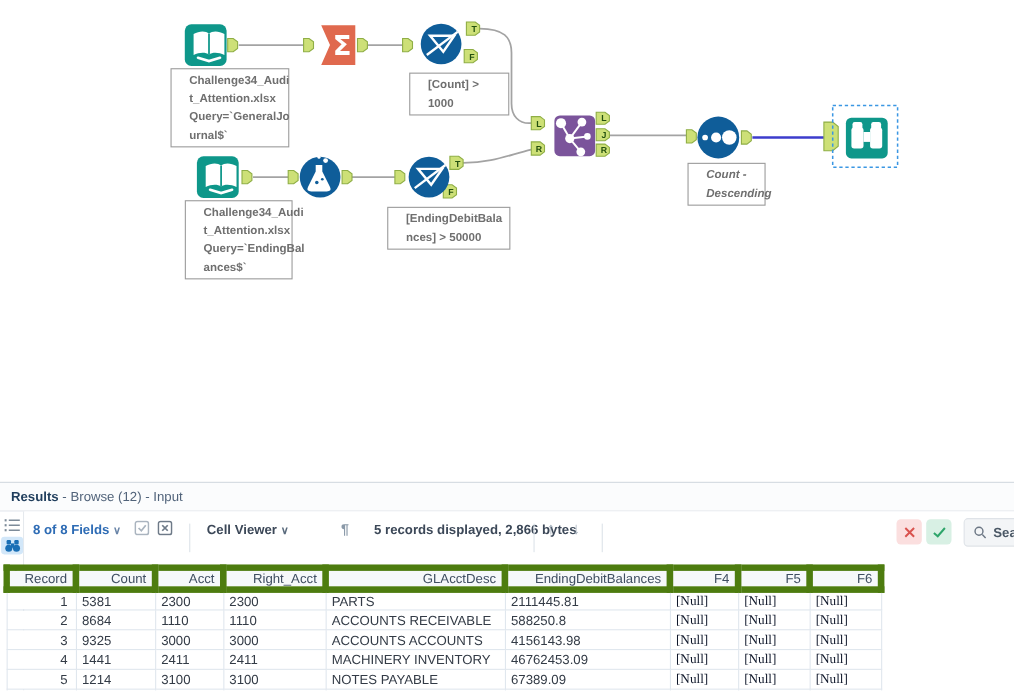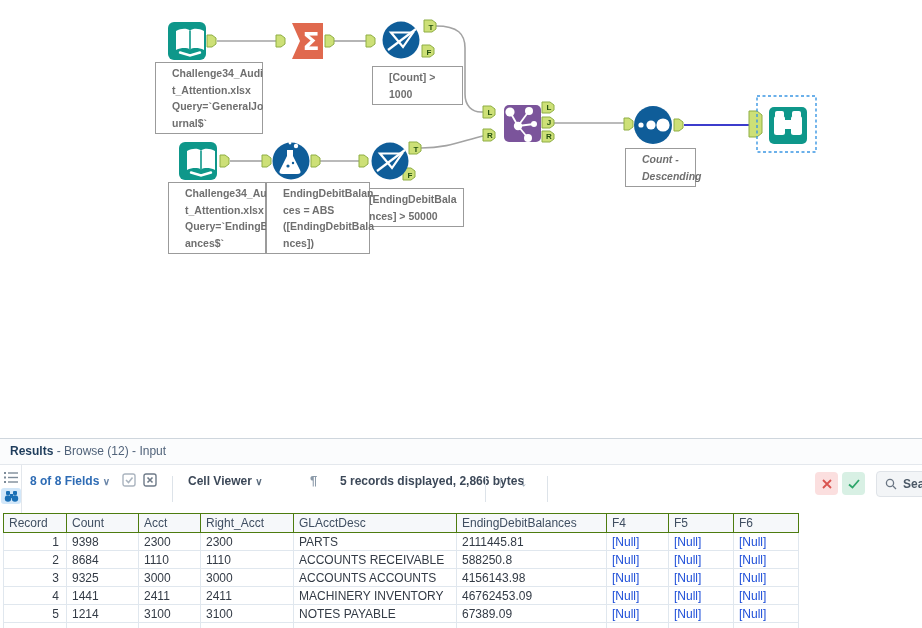--- a/index.html
+++ b/index.html
@@ -41,26 +41,26 @@
   .tb-x { left:793px; background:#fbdfdf; }
   .tb-ok { left:820px; background:#d8f0e4; }
   .searchbox { position:absolute; left:854px; top:6px; width:120px; height:26px;
     background:#f3f5f7; border:1px solid #dfe3e8; border-radius:4px;
     display:flex; align-items:center; gap:6px; padding-left:8px;
     font-size:12px; color:#4b5866; }
   .arrow { font-size:15px; color:#a2aeba; }
 
   .table-wrap { position:absolute; left:3px; top:48px; width:919px; height:115px; overflow:hidden; }
   table.grid { border-collapse:collapse; table-layout:fixed; font-size:12px; color:#333b46; }
-  table.grid th { background:#f6f8fa; color:#3f4e61; font-weight:400; text-align:left;
-    border:1px solid #4d7c0f; height:19px; padding:0 5px; overflow:hidden; white-space:nowrap; }
+  table.grid th { background:#f6f8fa; color:#3f4e61; font-weight:400; text-align:right;
+    border:6px solid #4d7c0f; height:19px; padding:0 5px; overflow:hidden; white-space:nowrap; }
   table.grid td { border:1px solid #e0e7ee; height:18px; padding:0 5px;
     overflow:hidden; white-space:nowrap; background:#fff; }
   table.grid td.rec { text-align:right; padding-right:7px; }
-  table.grid td.null { color:#1d4ed8; }
+  table.grid td.null { color:#0f172a;font-family:Liberation Serif, serif; }
 </style>
 </head>
 <body>
 
 <div id="app">
 
   <div class="canvas">
     <svg width="922" height="438" viewBox="0 0 922 438">
 
       <g stroke="#a3a3a3" stroke-width="1.6" fill="none">
@@ -202,24 +202,20 @@
 t_Attention.xlsx
 Query=`GeneralJo
 urnal$`</div>
     <div class="ann" style="left:372px; top:66px; width:91px;">[Count] &gt; 1000</div>
     <div class="ann" style="left:168px; top:182px; width:98px;">Challenge34_Audi
 t_Attention.xlsx
 Query=`EndingBal
 ances$`</div>
     <div class="ann" style="left:352px; top:188px; width:112px; z-index:1;">[EndingDebitBala
 nces] &gt; 50000</div>
-    <div class="ann" style="left:266px; top:182px; width:104px; z-index:2;">EndingDebitBalan
-ces = ABS
-([EndingDebitBala
-nces])</div>
     <div class="ann" style="left:625px; top:148px; width:71px;font-style:italic;">Count -
 Descending</div>
   </div>
 
   <div class="results">
     <div class="results-titlebar">
       <b>Results</b><span> - Browse (12) - Input</span>
     </div>
 
     <div class="results-body">
@@ -324,21 +320,21 @@
                 <th>GLAcctDesc</th>
                 <th>EndingDebitBalances</th>
                 <th>F4</th>
                 <th>F5</th>
                 <th>F6</th>
               </tr>
             </thead>
             <tbody>
               <tr>
                 <td class="rec">1</td>
-                <td>9398</td>
+                <td>5381</td>
                 <td>2300</td>
                 <td>2300</td>
                 <td>PARTS</td>
                 <td>2111445.81</td>
                 <td class="null">[Null]</td>
                 <td class="null">[Null]</td>
                 <td class="null">[Null]</td>
               </tr>
               <tr>
                 <td class="rec">2</td>

